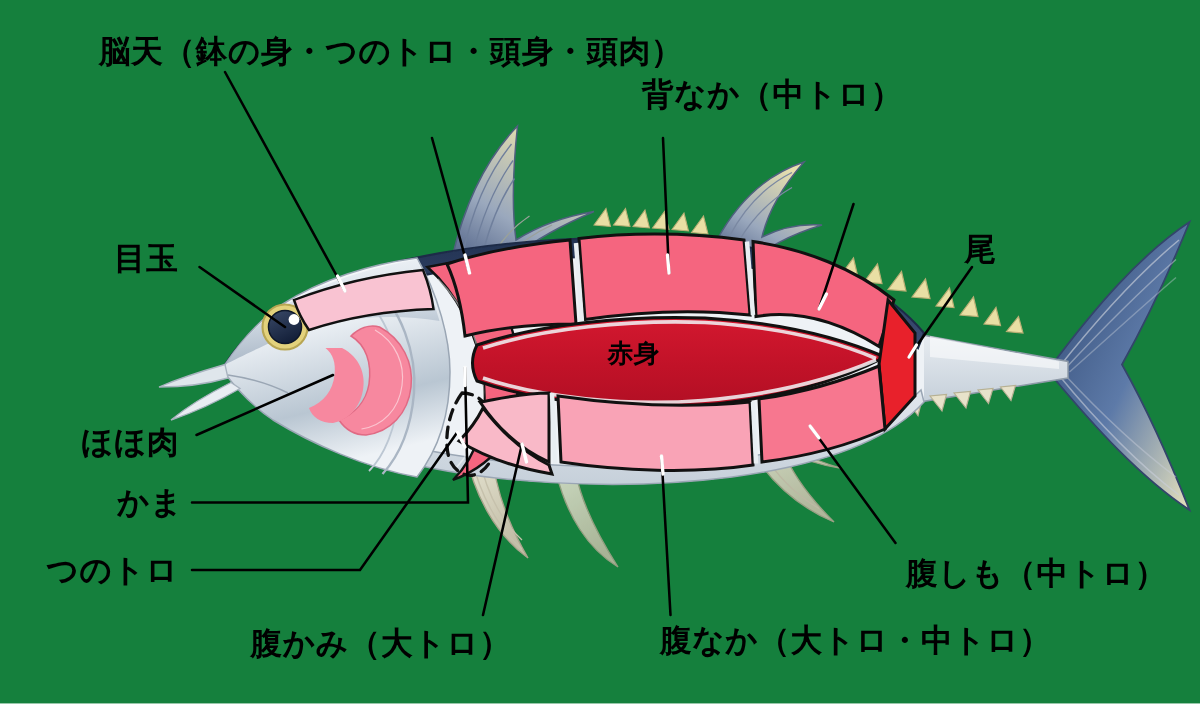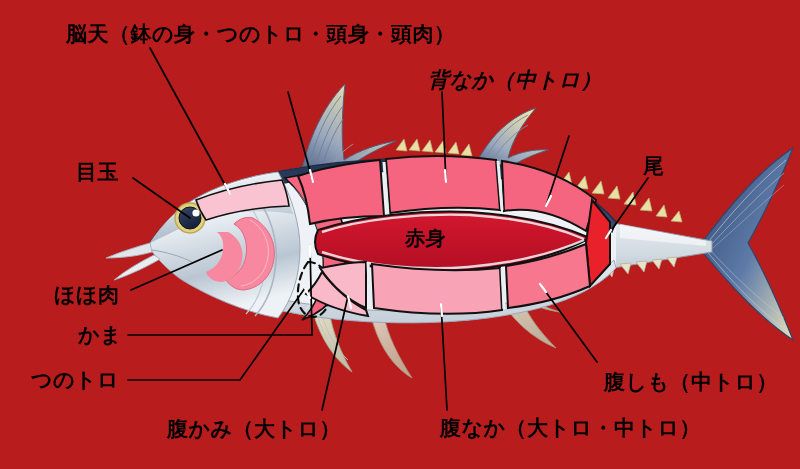--- a/index.html
+++ b/index.html
@@ -4,21 +4,21 @@
 <style>
   html, body {
     margin: 0;
     padding: 0;
     background: #ffffff;
   }
   #stage {
     position: relative;
     width: 800px;
     height: 469px;
-    background: #b91c1c;
+    background: #15803d;
     overflow: hidden;
     font-family: "DejaVu Sans", "Liberation Sans", sans-serif;
   }
   #diagram {
     position: absolute;
     left: 0;
     top: 0;
     width: 800px;
     height: 469px;
   }
@@ -26,21 +26,21 @@
     position: absolute;
     color: #000000;
     font-family: "DejaVu Sans", "Liberation Sans", sans-serif;
     font-weight: 700;
     font-size: 21px;
     line-height: 1;
     white-space: nowrap;
     letter-spacing: 0.5px;
   }
   .lbl.akami {
-    font-size: 20px;
+    font-size: 17px;
     color: #000000;
   }
 </style>
 </head>
 <body>
 
 <div id="stage">
 
   <svg id="diagram" viewBox="0 0 800 469" xmlns="http://www.w3.org/2000/svg">
     <defs>
@@ -347,21 +347,21 @@
         <line x1="310" y1="257" x2="310" y2="245"></line>
         <line x1="310" y1="298" x2="305" y2="288"></line>
         <line x1="351" y1="308" x2="348" y2="296"></line>
         <line x1="442" y1="316" x2="441" y2="304"></line>
         <line x1="546" y1="292" x2="540" y2="284"></line>
       </g>
     </g>
   </svg>
 
   <div class="lbl" style="left:66px;  top:24px;">脳天（鉢の身・つのトロ・頭身・頭肉）</div>
-  <div class="lbl" style="left:428px; top:70px;font-style:italic;">背なか（中トロ）</div>
+  <div class="lbl" style="left:428px; top:53px;">背なか（中トロ）</div>
   <div class="lbl" style="left:643px; top:156px;">尾</div>
   <div class="lbl" style="left:76px;  top:162px;">目玉</div>
   <div class="lbl" style="left:54px;  top:285px;">ほほ肉</div>
   <div class="lbl" style="left:78px;  top:325px;">かま</div>
   <div class="lbl" style="left:31px;  top:370px;">つのトロ</div>
   <div class="lbl" style="left:167px; top:419px;">腹かみ（大トロ）</div>
   <div class="lbl" style="left:440px; top:419px;font-family:Liberation Mono, monospace;">腹なか（大トロ・中トロ）</div>
   <div class="lbl" style="left:604px; top:372px;">腹しも（中トロ）</div>
   <div class="lbl akami" style="left:405px; top:228px;">赤身</div>
 

